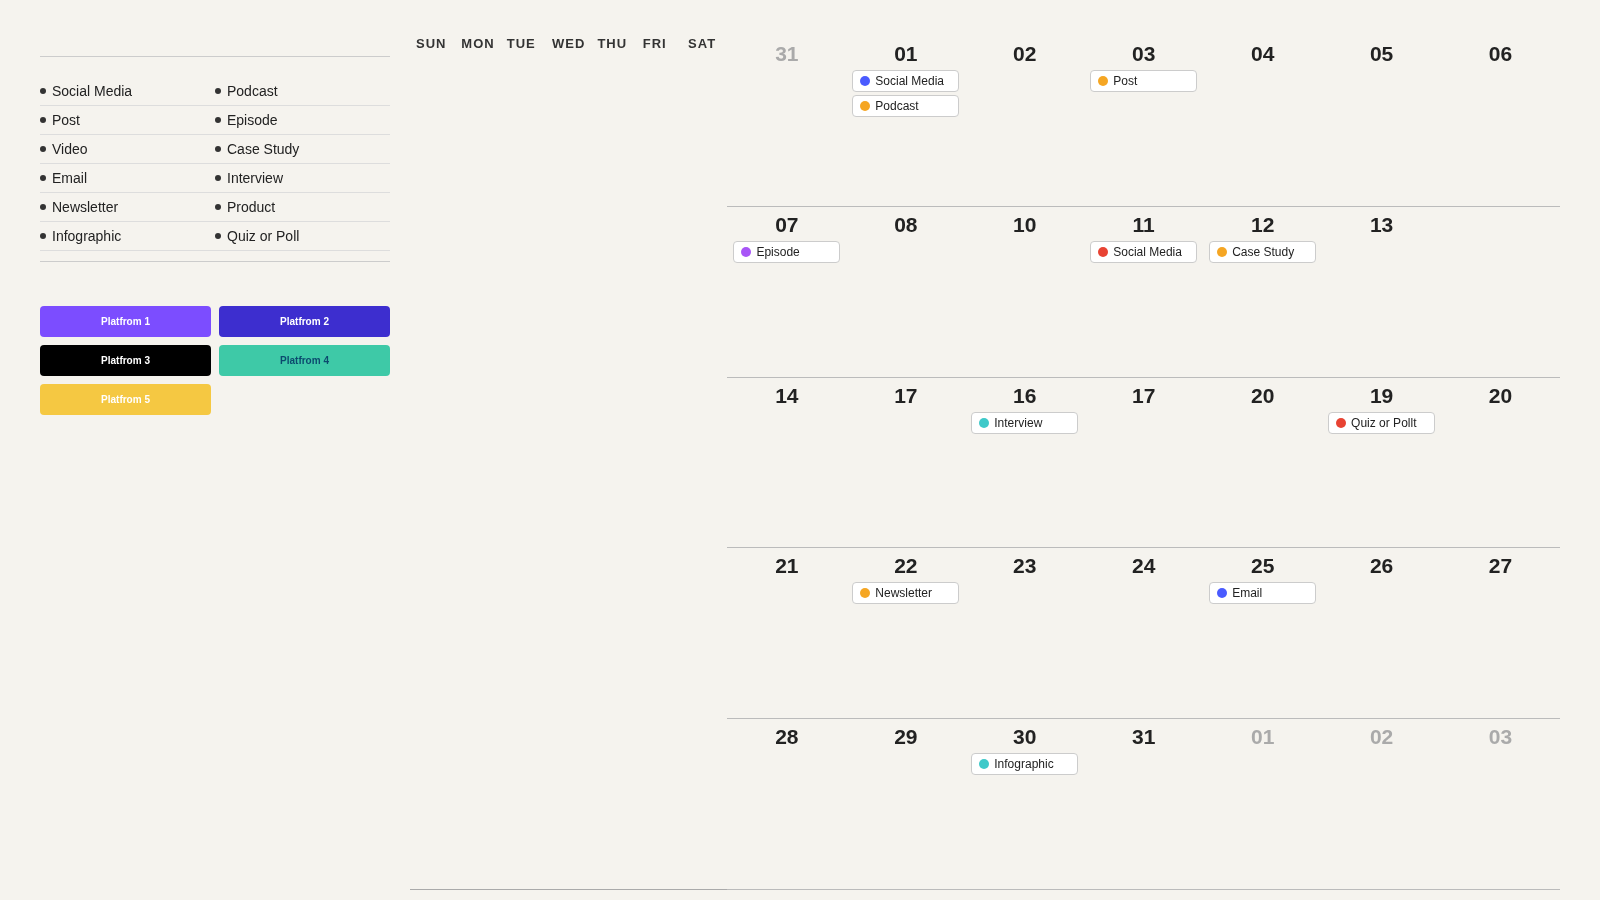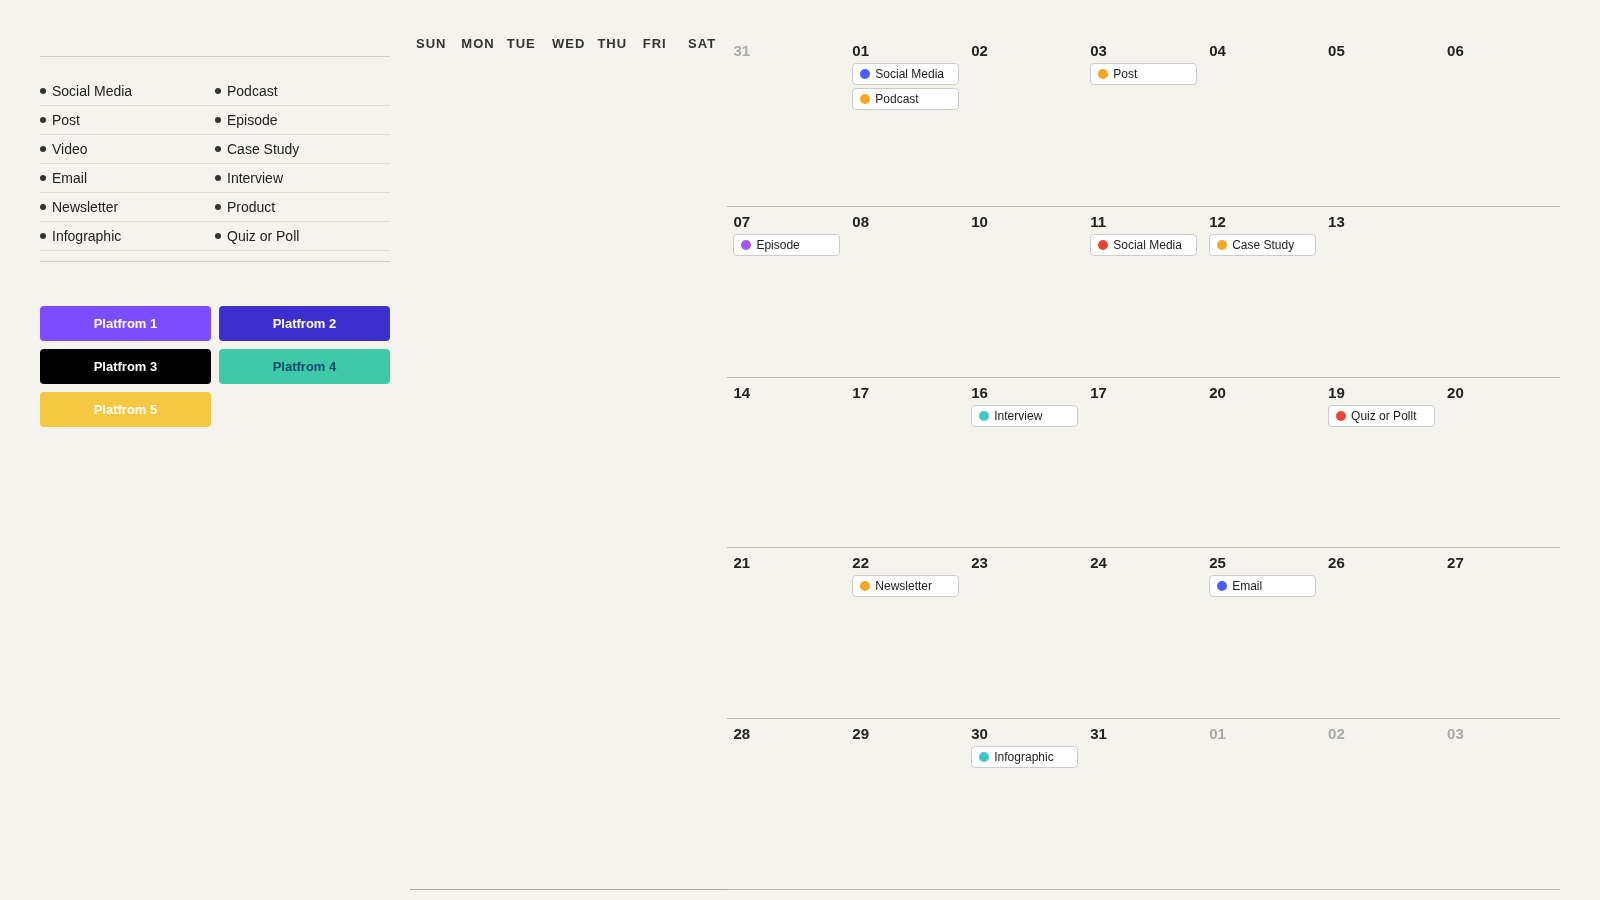--- a/index.html
+++ b/index.html
@@ -89,21 +89,21 @@
     .platform-grid {
       display: grid;
       grid-template-columns: 1fr 1fr;
       gap: 8px;
       margin-top: 8px;
     }
     .platform-btn {
       padding: 10px 0;
       border-radius: 4px;
       text-align: center;
-      font-size: 13px;
+      font-size: 10px;
       font-weight: 700;
       color: #fff;
       cursor: pointer;
     }
     .platform-btn.p1 { background: #7c4dff; }
     .platform-btn.p2 { background: #3d2ecf; }
     .platform-btn.p3 { background: #000000; }
     .platform-btn.p4 { background: #3ec9a7; color: #0c4a6e; }
     .platform-btn.p5 { background: #f5c842; color: #fff; }
     
@@ -142,24 +142,25 @@
       padding: 6px 6px 4px;
       display: flex;
       flex-direction: column;
       position: relative;
       min-height: 110px;
     }
     .cal-cell:last-child {
       border-right: none;
     }
     .cal-date {
-      font-size: 15px;
+      font-size: 21px;
       font-weight: 600;
       color: #222;
       margin-bottom: 4px;
+      text-align: center;
     }
     .cal-date.muted {
       color: #aaa;
     }
     .cal-event {
       display: flex;
       align-items: center;
       gap: 5px;
       border: 1.5px solid #ccc;
       border-radius: 4px;

